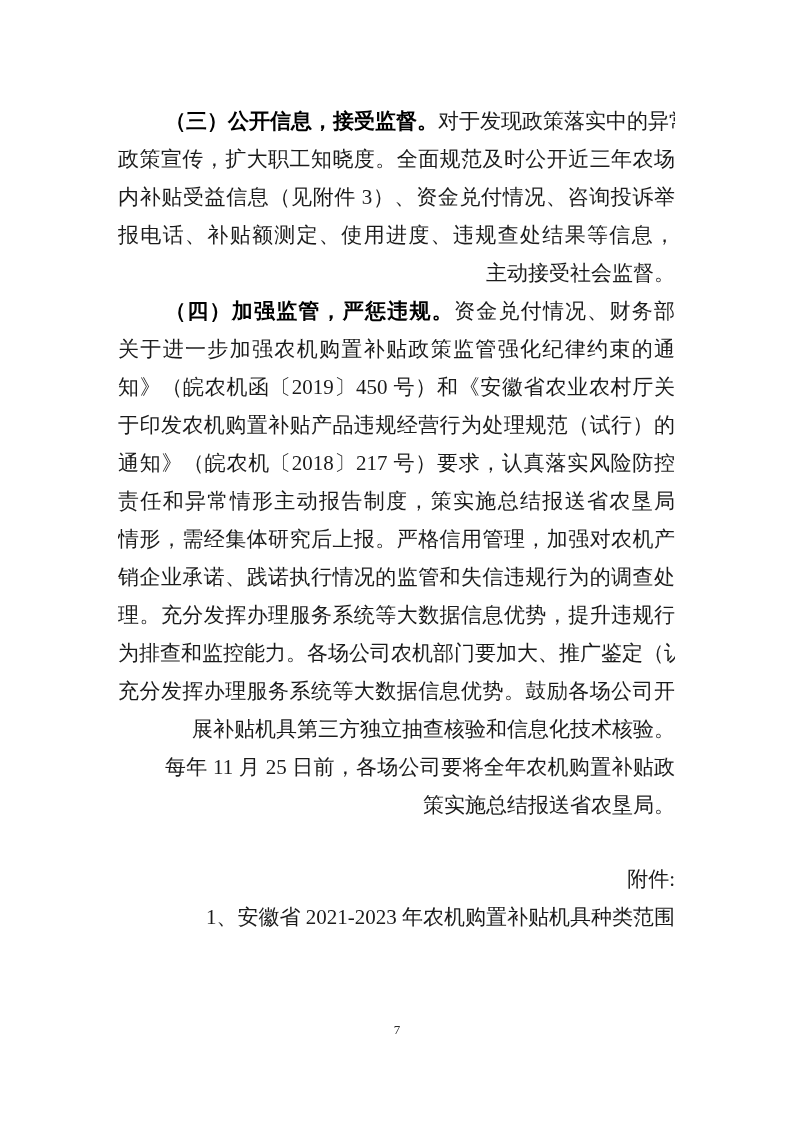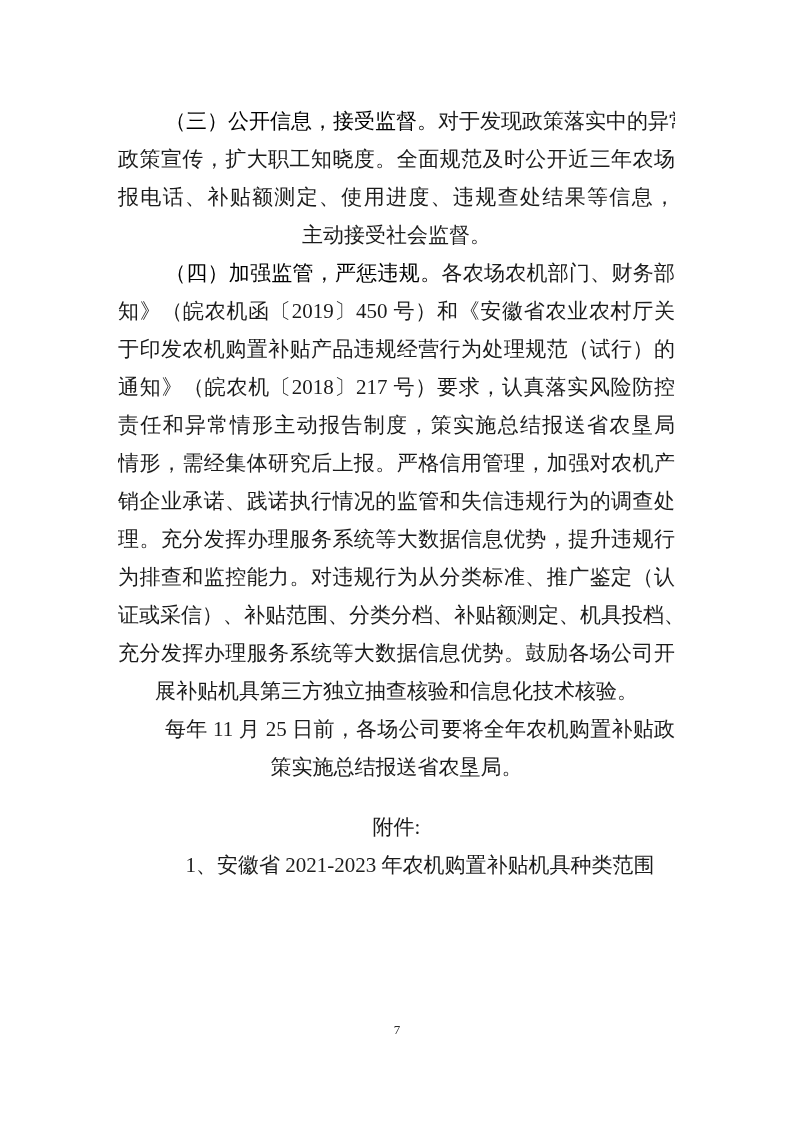--- a/index.html
+++ b/index.html
@@ -21,63 +21,64 @@
   }
   .line {
     height: 38px;
     line-height: 38px;
     text-align: justify;
     text-align-last: justify;
     overflow: hidden;
     white-space: nowrap;
   }
   .line.last {
-    text-align: center;
+    text-align: right;
     text-align-last: auto;
   }
   .ind { text-indent: 47px; }
   .lead {
-    font-weight: normal;
+    font-weight: bold;
     color: #000000;
     font-family: "Liberation Sans", "DejaVu Sans", sans-serif;
   }
-  .attach-label { margin-top: 22px; }
+  .attach-label { margin-top: 36px; }
   .pagenum {
     position: absolute;
     top: 1020px;
     left: 0;
     width: 794px;
     height: 20px;
     line-height: 20px;
     text-align: center;
     font-size: 13px;
     color: #2a2a2a;
   }
 </style>
 </head>
 <body>
 
 <div class="page">
   <div class="textblock">
 
     <div class="line ind"><span class="lead">（三）公开信息，接受监督。</span><span>对于发现政策落实中的异常</span></div>
     <div class="line">政策宣传，扩大职工知晓度。全面规范及时公开近三年农场</div>
+    <div class="line">内补贴受益信息（见附件 3）、资金兑付情况、咨询投诉举</div>
     <div class="line">报电话、补贴额测定、使用进度、违规查处结果等信息，</div>
     <div class="line last">主动接受社会监督。</div>
 
-    <div class="line ind"><span class="lead">（四）加强监管，严惩违规。</span><span>各农场农机部门、财务部</span></div>
+    <div class="line ind"><span class="lead">（四）加强监管，严惩违规。</span><span>资金兑付情况、财务部</span></div>
+    <div class="line">关于进一步加强农机购置补贴政策监管强化纪律约束的通</div>
     <div class="line">知》（皖农机函〔2019〕450 号）和《安徽省农业农村厅关</div>
     <div class="line">于印发农机购置补贴产品违规经营行为处理规范（试行）的</div>
     <div class="line">通知》（皖农机〔2018〕217 号）要求，认真落实风险防控</div>
     <div class="line">责任和异常情形主动报告制度，策实施总结报送省农垦局</div>
     <div class="line">情形，需经集体研究后上报。严格信用管理，加强对农机产</div>
     <div class="line">销企业承诺、践诺执行情况的监管和失信违规行为的调查处</div>
     <div class="line">理。充分发挥办理服务系统等大数据信息优势，提升违规行</div>
-    <div class="line">为排查和监控能力。对违规行为从分类标准、推广鉴定（认</div>
-    <div class="line">证或采信）、补贴范围、分类分档、补贴额测定、机具投档、</div>
+    <div class="line">为排查和监控能力。各场公司农机部门要加大、推广鉴定（认</div>
     <div class="line">充分发挥办理服务系统等大数据信息优势。鼓励各场公司开</div>
     <div class="line last">展补贴机具第三方独立抽查核验和信息化技术核验。</div>
 
     <div class="line ind">每年 11 月 25 日前，各场公司要将全年农机购置补贴政</div>
     <div class="line last">策实施总结报送省农垦局。</div>
 
     <div class="line last attach-label">附件:</div>
     <div class="line last ind">1、安徽省 2021-2023 年农机购置补贴机具种类范围</div>
 
   </div>

